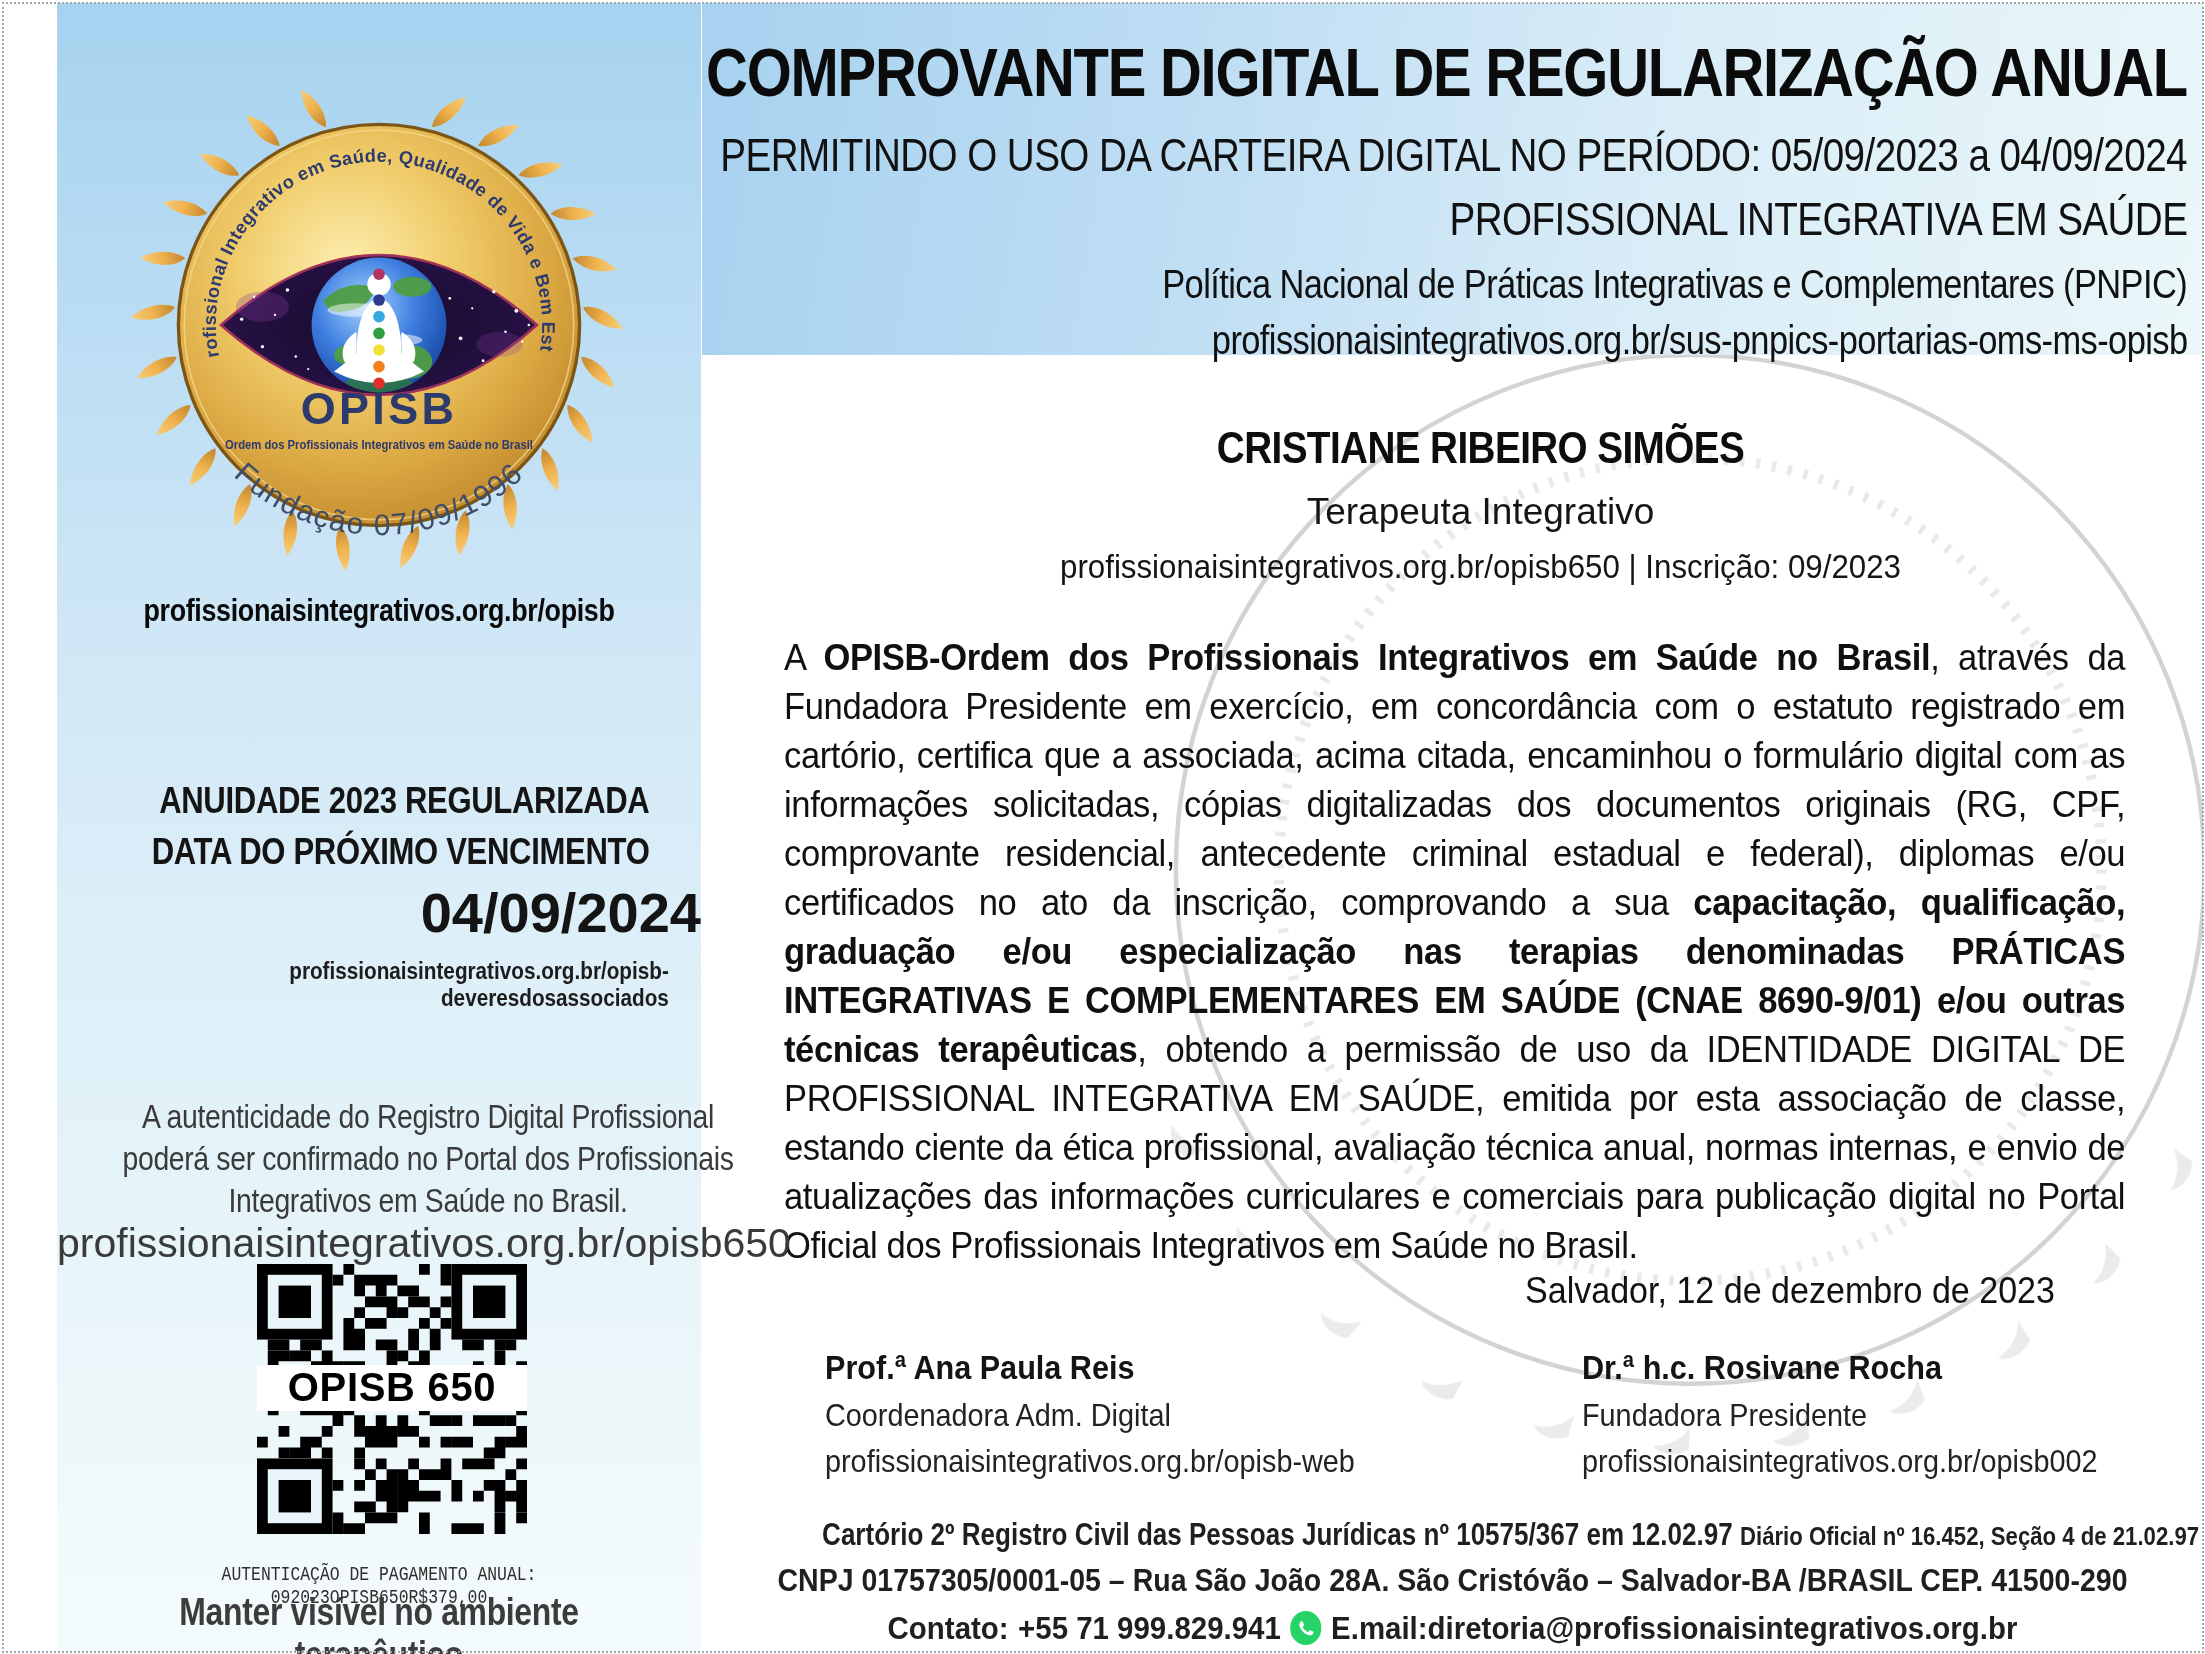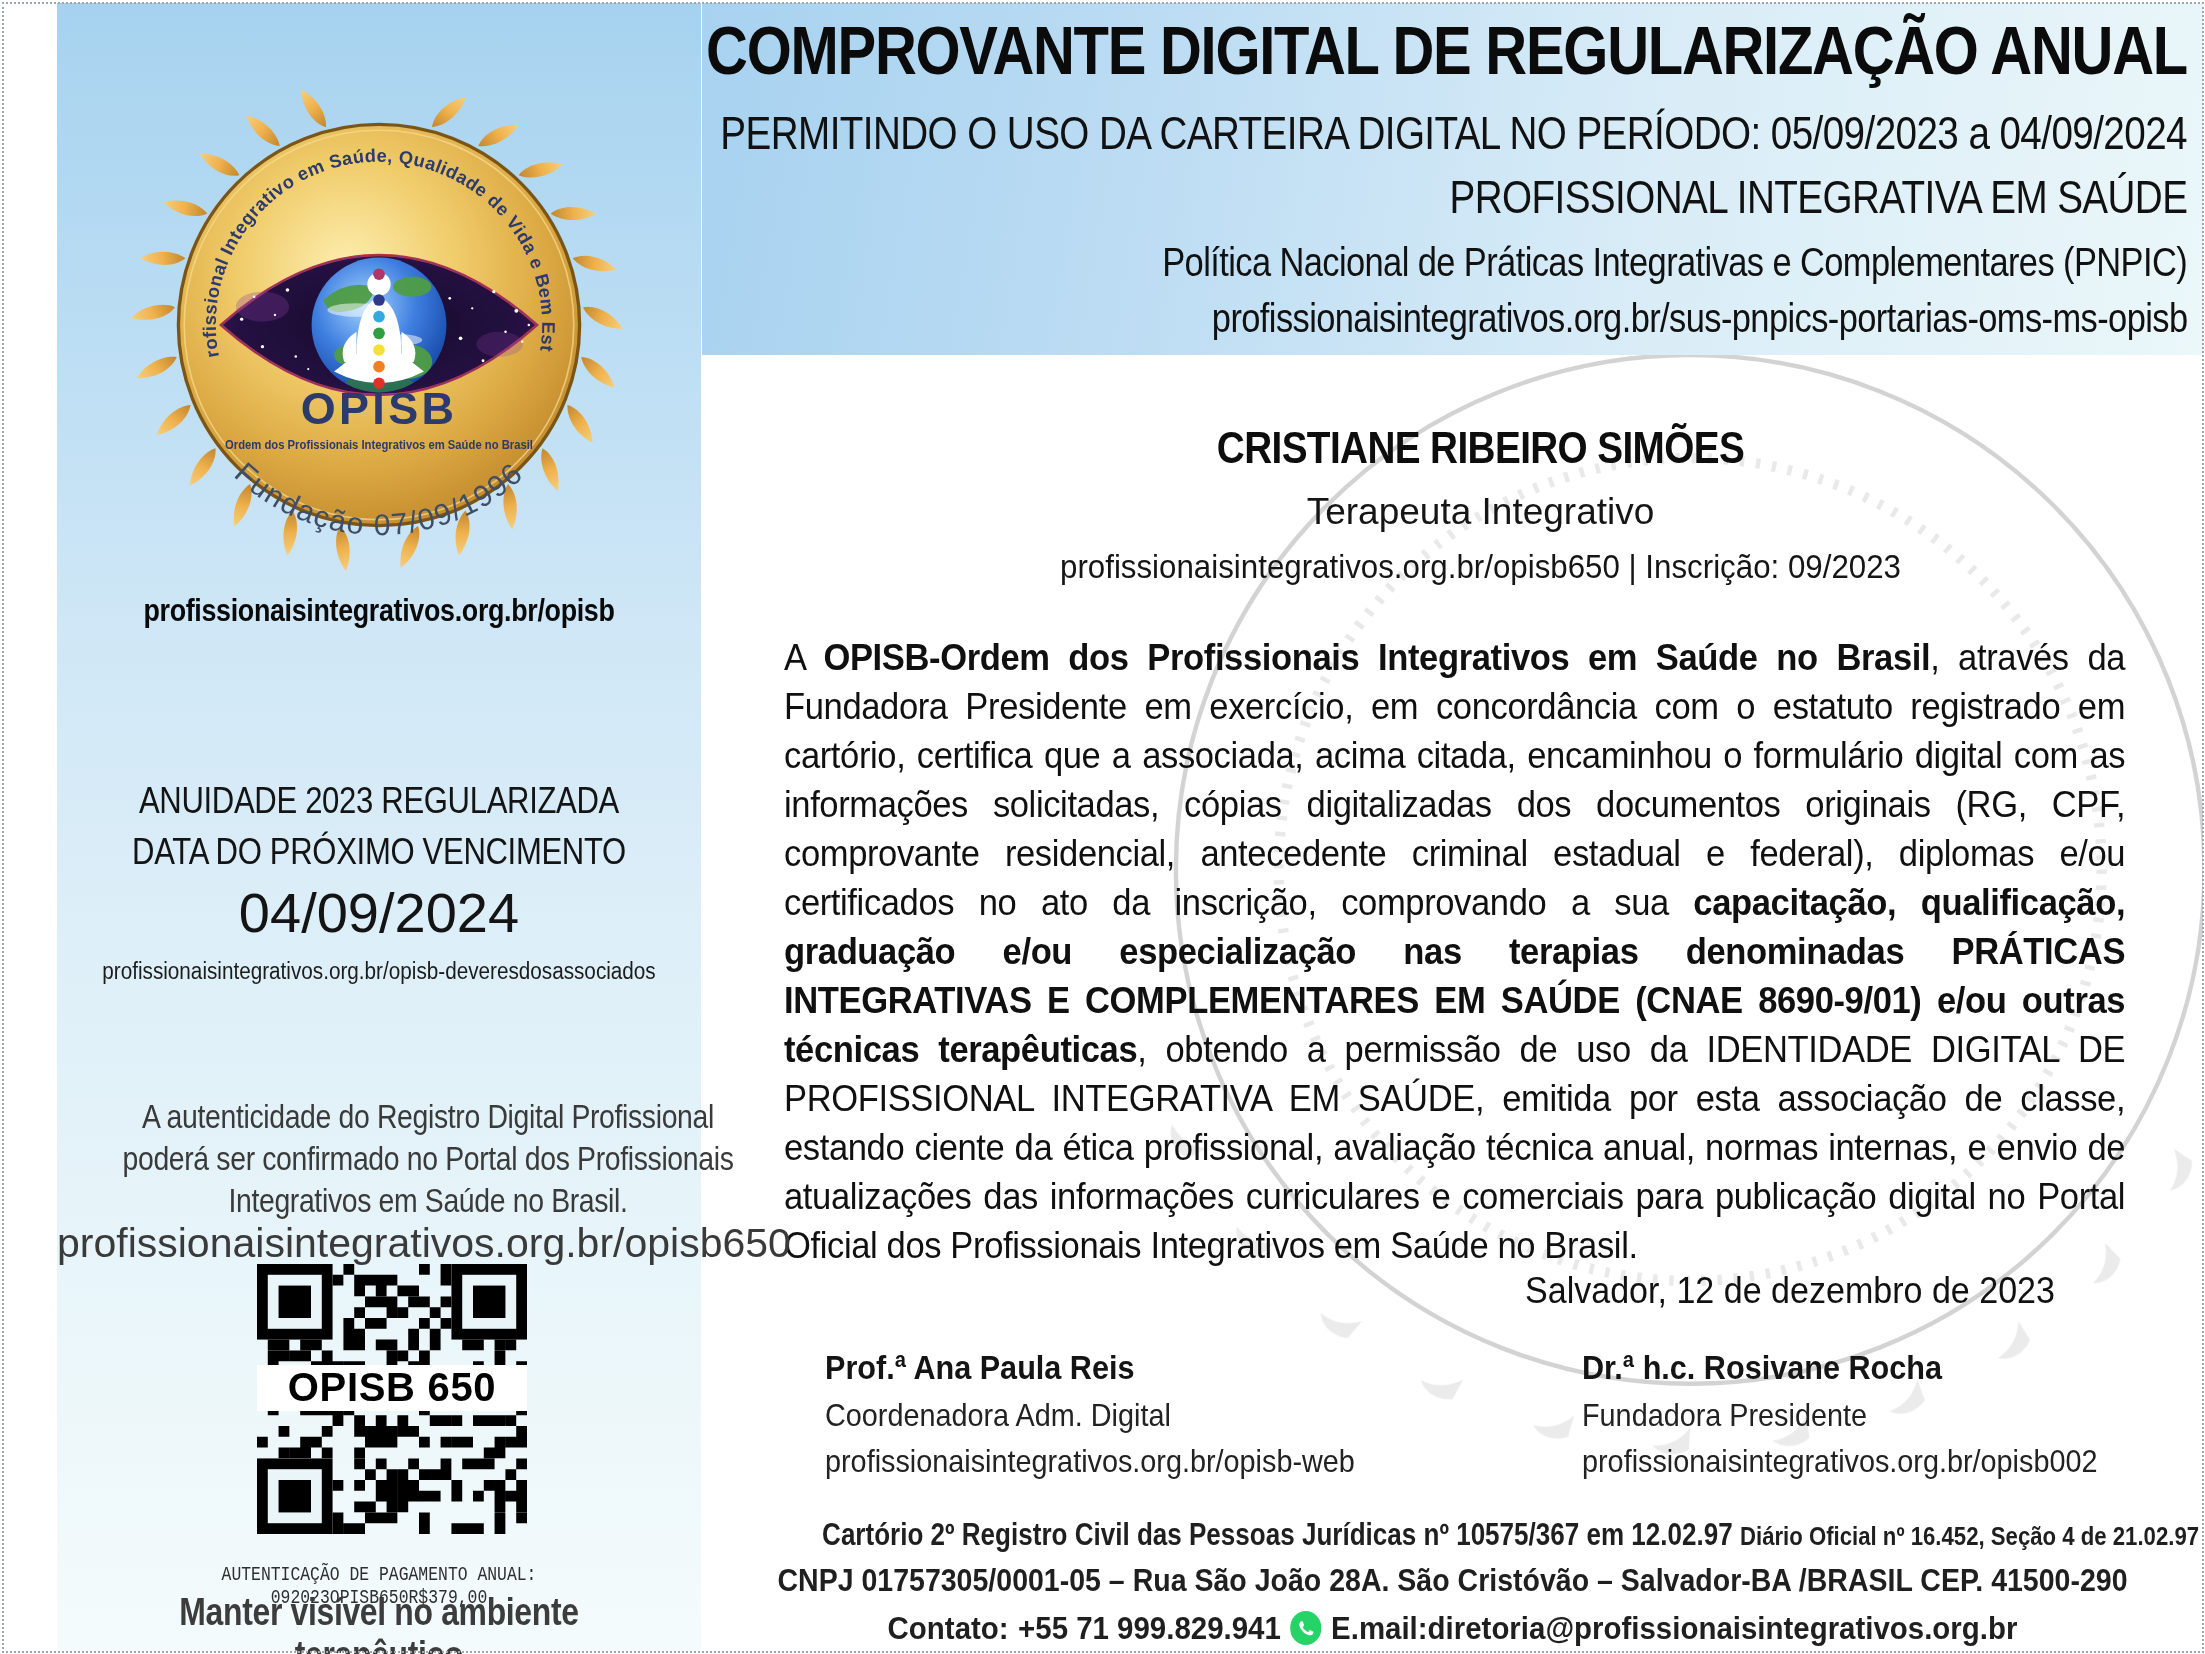--- a/index.html
+++ b/index.html
@@ -8,42 +8,42 @@
   .frame{position:absolute;inset:1.5px;border:2.2px dotted #9fa6ac;pointer-events:none;z-index:60;}
 
   
   .sidebar{position:absolute;left:57px;top:2.9px;width:644px;height:1648px;
            background:linear-gradient(180deg,#a6d2ef 0%,#b9dcf3 18%,#cfe7f6 38%,
                      #dcEEf8 55%,#e4f3f9 70%,#ecf7fa 84%,#f4fbfc 100%);z-index:2;}
   .logo-wrap{position:absolute;top:29px;left:50%;transform:translateX(-50%);
              width:500px;height:566px;}
   .side-url{position:absolute;top:589px;left:0;width:100%;text-align:center;
             font-weight:700;font-size:32px;color:#0a0a0a;letter-spacing:-0.4px;}
-  .annuity{position:absolute;top:777px;left:0;width:100%;text-align:center;color:#141414;}
+  .annuity{position:absolute;top:777px;left:0;width:100%;text-align:right;color:#141414;font-weight:bold;}
   .an1,.an2{font-size:37px;letter-spacing:-0.4px;}
   .an2{margin-top:8.8px;}
   .an-date{font-size:56px;margin-top:7.3px;letter-spacing:0;}
   .an-url{font-size:23px;margin-top:13.2px;color:#1c1c1c;}
   .auth{position:absolute;top:1093px;left:0;width:100%;text-align:center;color:#3a3a3a;}
   .auth-inner{width:742px;margin:0 auto;font-size:33px;line-height:42px;letter-spacing:-0.4px;}
   .auth-url{font-size:41px;line-height:42px;}
   .qr-wrap{position:absolute;top:1261px;left:200px;width:270px;height:270px;}
   .qr-band{position:absolute;left:0;top:101px;width:100%;height:46px;background:#fff;
            display:flex;align-items:center;justify-content:center;font-weight:700;
            font-size:40px;color:#000;letter-spacing:0.7px;}
   .pay{position:absolute;top:1560px;left:0;width:100%;text-align:center;
        font-family:"Liberation Mono","DejaVu Sans Mono",monospace;font-size:20px;color:#2e2e2e;}
   .keep{position:absolute;top:1588px;left:0;width:100%;text-align:center;
         font-weight:700;font-size:38px;color:#3c3c3c;letter-spacing:-0.4px;}
 
   
   .header{position:absolute;left:702px;top:2.9px;width:1501px;height:352px;z-index:1;
           background:linear-gradient(100deg,#a7d2f0 0%,#bcdcf3 30%,#d8ecf7 62%,#ebf7f9 100%);
           display:flex;flex-direction:column;align-items:flex-end;
-          padding:8px 16px 0 0;box-sizing:border-box;}
+          padding:30px 16px 0 0;box-sizing:border-box;}
   .h-title{font-size:69px;font-weight:700;color:#0b0b0b;white-space:nowrap;letter-spacing:-1.5px;}
   .h-l2{font-size:46px;margin-top:16px;white-space:nowrap;letter-spacing:-0.7px;}
   .h-l3{font-size:46px;margin-top:10.3px;white-space:nowrap;letter-spacing:-0.7px;}
   .h-l4{font-size:41px;margin-top:14.7px;white-space:nowrap;letter-spacing:-0.7px;}
   .h-l5{font-size:41px;margin-top:8.8px;white-space:nowrap;letter-spacing:-0.7px;}
   .rx{transform:scaleX(.84);transform-origin:100% 50%;}
 
   
   .content{position:absolute;left:702px;top:355px;width:1501px;height:1297px;background:#fff;}
   .wm{position:absolute;left:0;top:0;width:1501px;height:1297px;pointer-events:none;}

